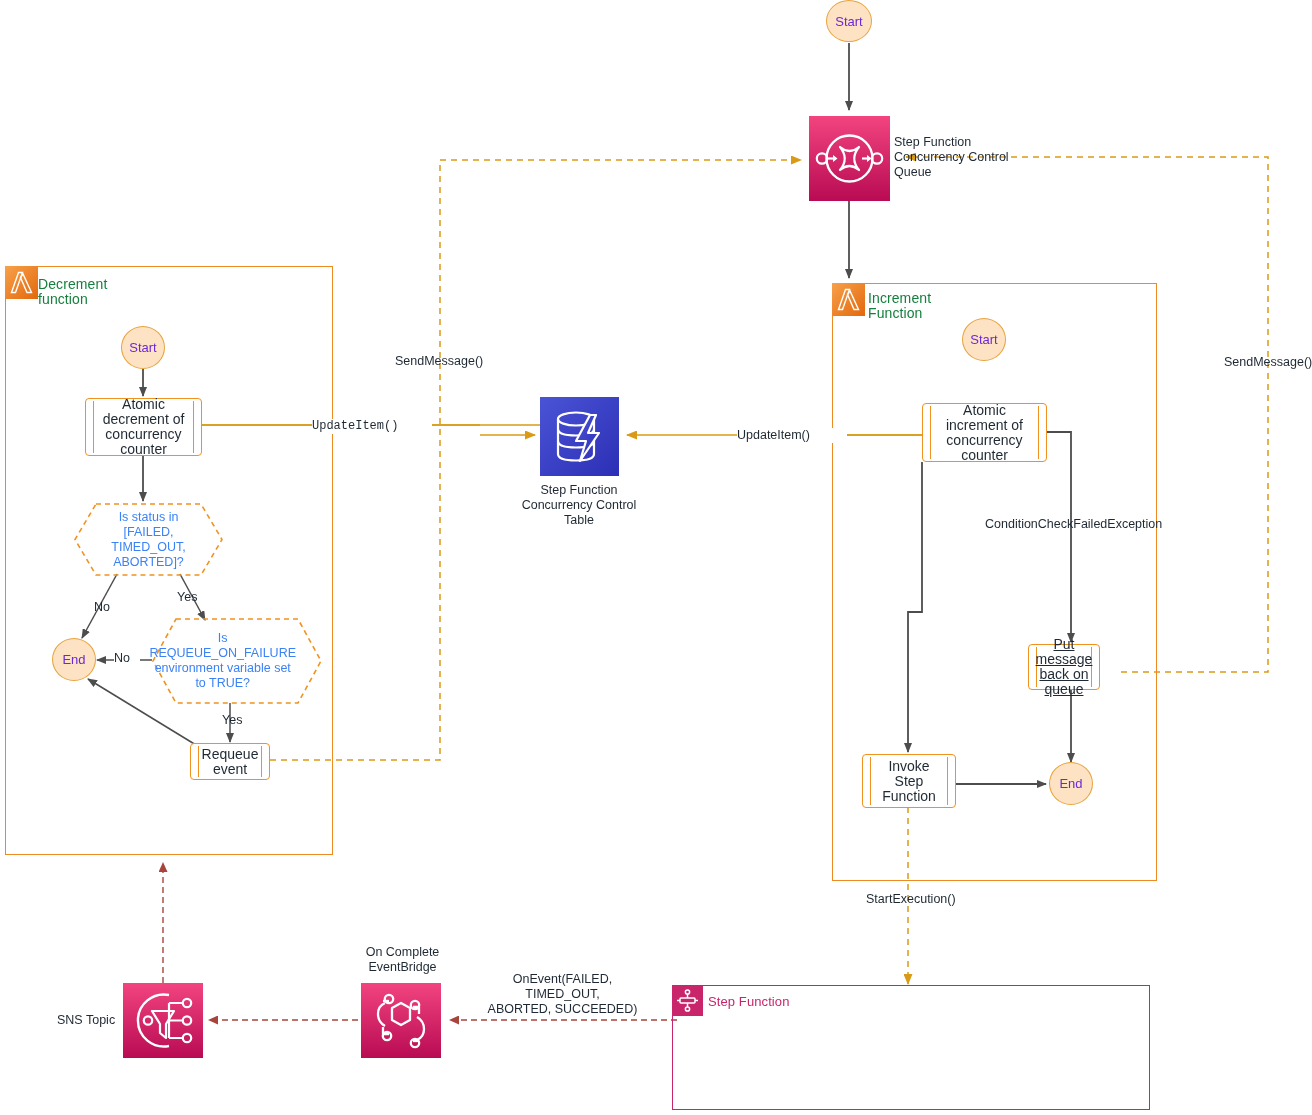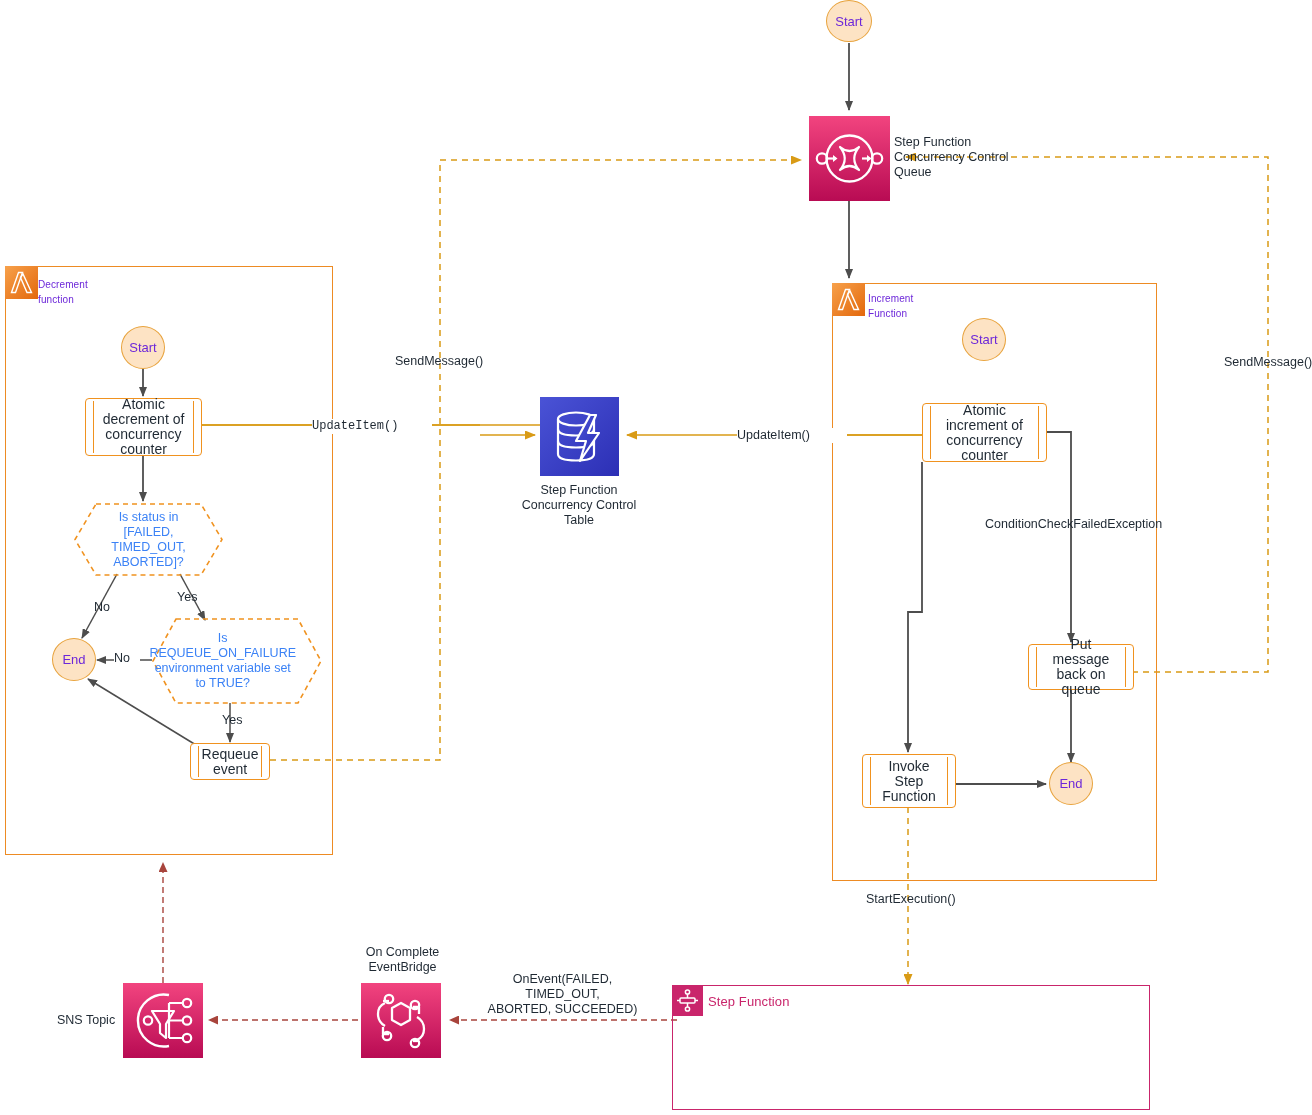--- a/index.html
+++ b/index.html
@@ -28,23 +28,23 @@
     position:absolute;
     box-sizing:border-box;
     border:1.5px solid #ED8B23;
     background:transparent;
   }
   .group-box.sfn{
     border:1.5px solid #C9256B;
   }
   .group-label{
     position:absolute;
-    font-size:10px;
+    font-size:14px;
     line-height:15px;
-    color:#6d28d9;
+    color:#15803d;
     white-space:pre-line;
     letter-spacing:.1px;
   }
   .group-label.sfn-label{color:#C9256B;font-size:13px;}
 
   
   .awsicon{
     position:absolute;
     box-sizing:border-box;
   }
@@ -354,21 +354,21 @@
   </div>
 
   <div class="terminator" style="left:962px;top:318px;width:44px;height:43px;">
     <span>Start</span>
   </div>
 
   <div class="process" style="left:922px;top:403px;width:125px;height:59px;">
     <span>Atomic increment of concurrency counter</span>
   </div>
 
-  <div class="process" style="left:1028px;top:644px;width:106px;height:46px;">
+  <div class="process" style="left:1028px;top:644px;width:72px;height:46px;text-decoration:underline;">
     <span>Put message back on queue</span>
   </div>
 
   <div class="process" style="left:862px;top:754px;width:94px;height:54px;">
     <span>Invoke Step Function</span>
   </div>
 
   <div class="terminator" style="left:1049px;top:762px;width:44px;height:43px;">
     <span>End</span>
   </div>

